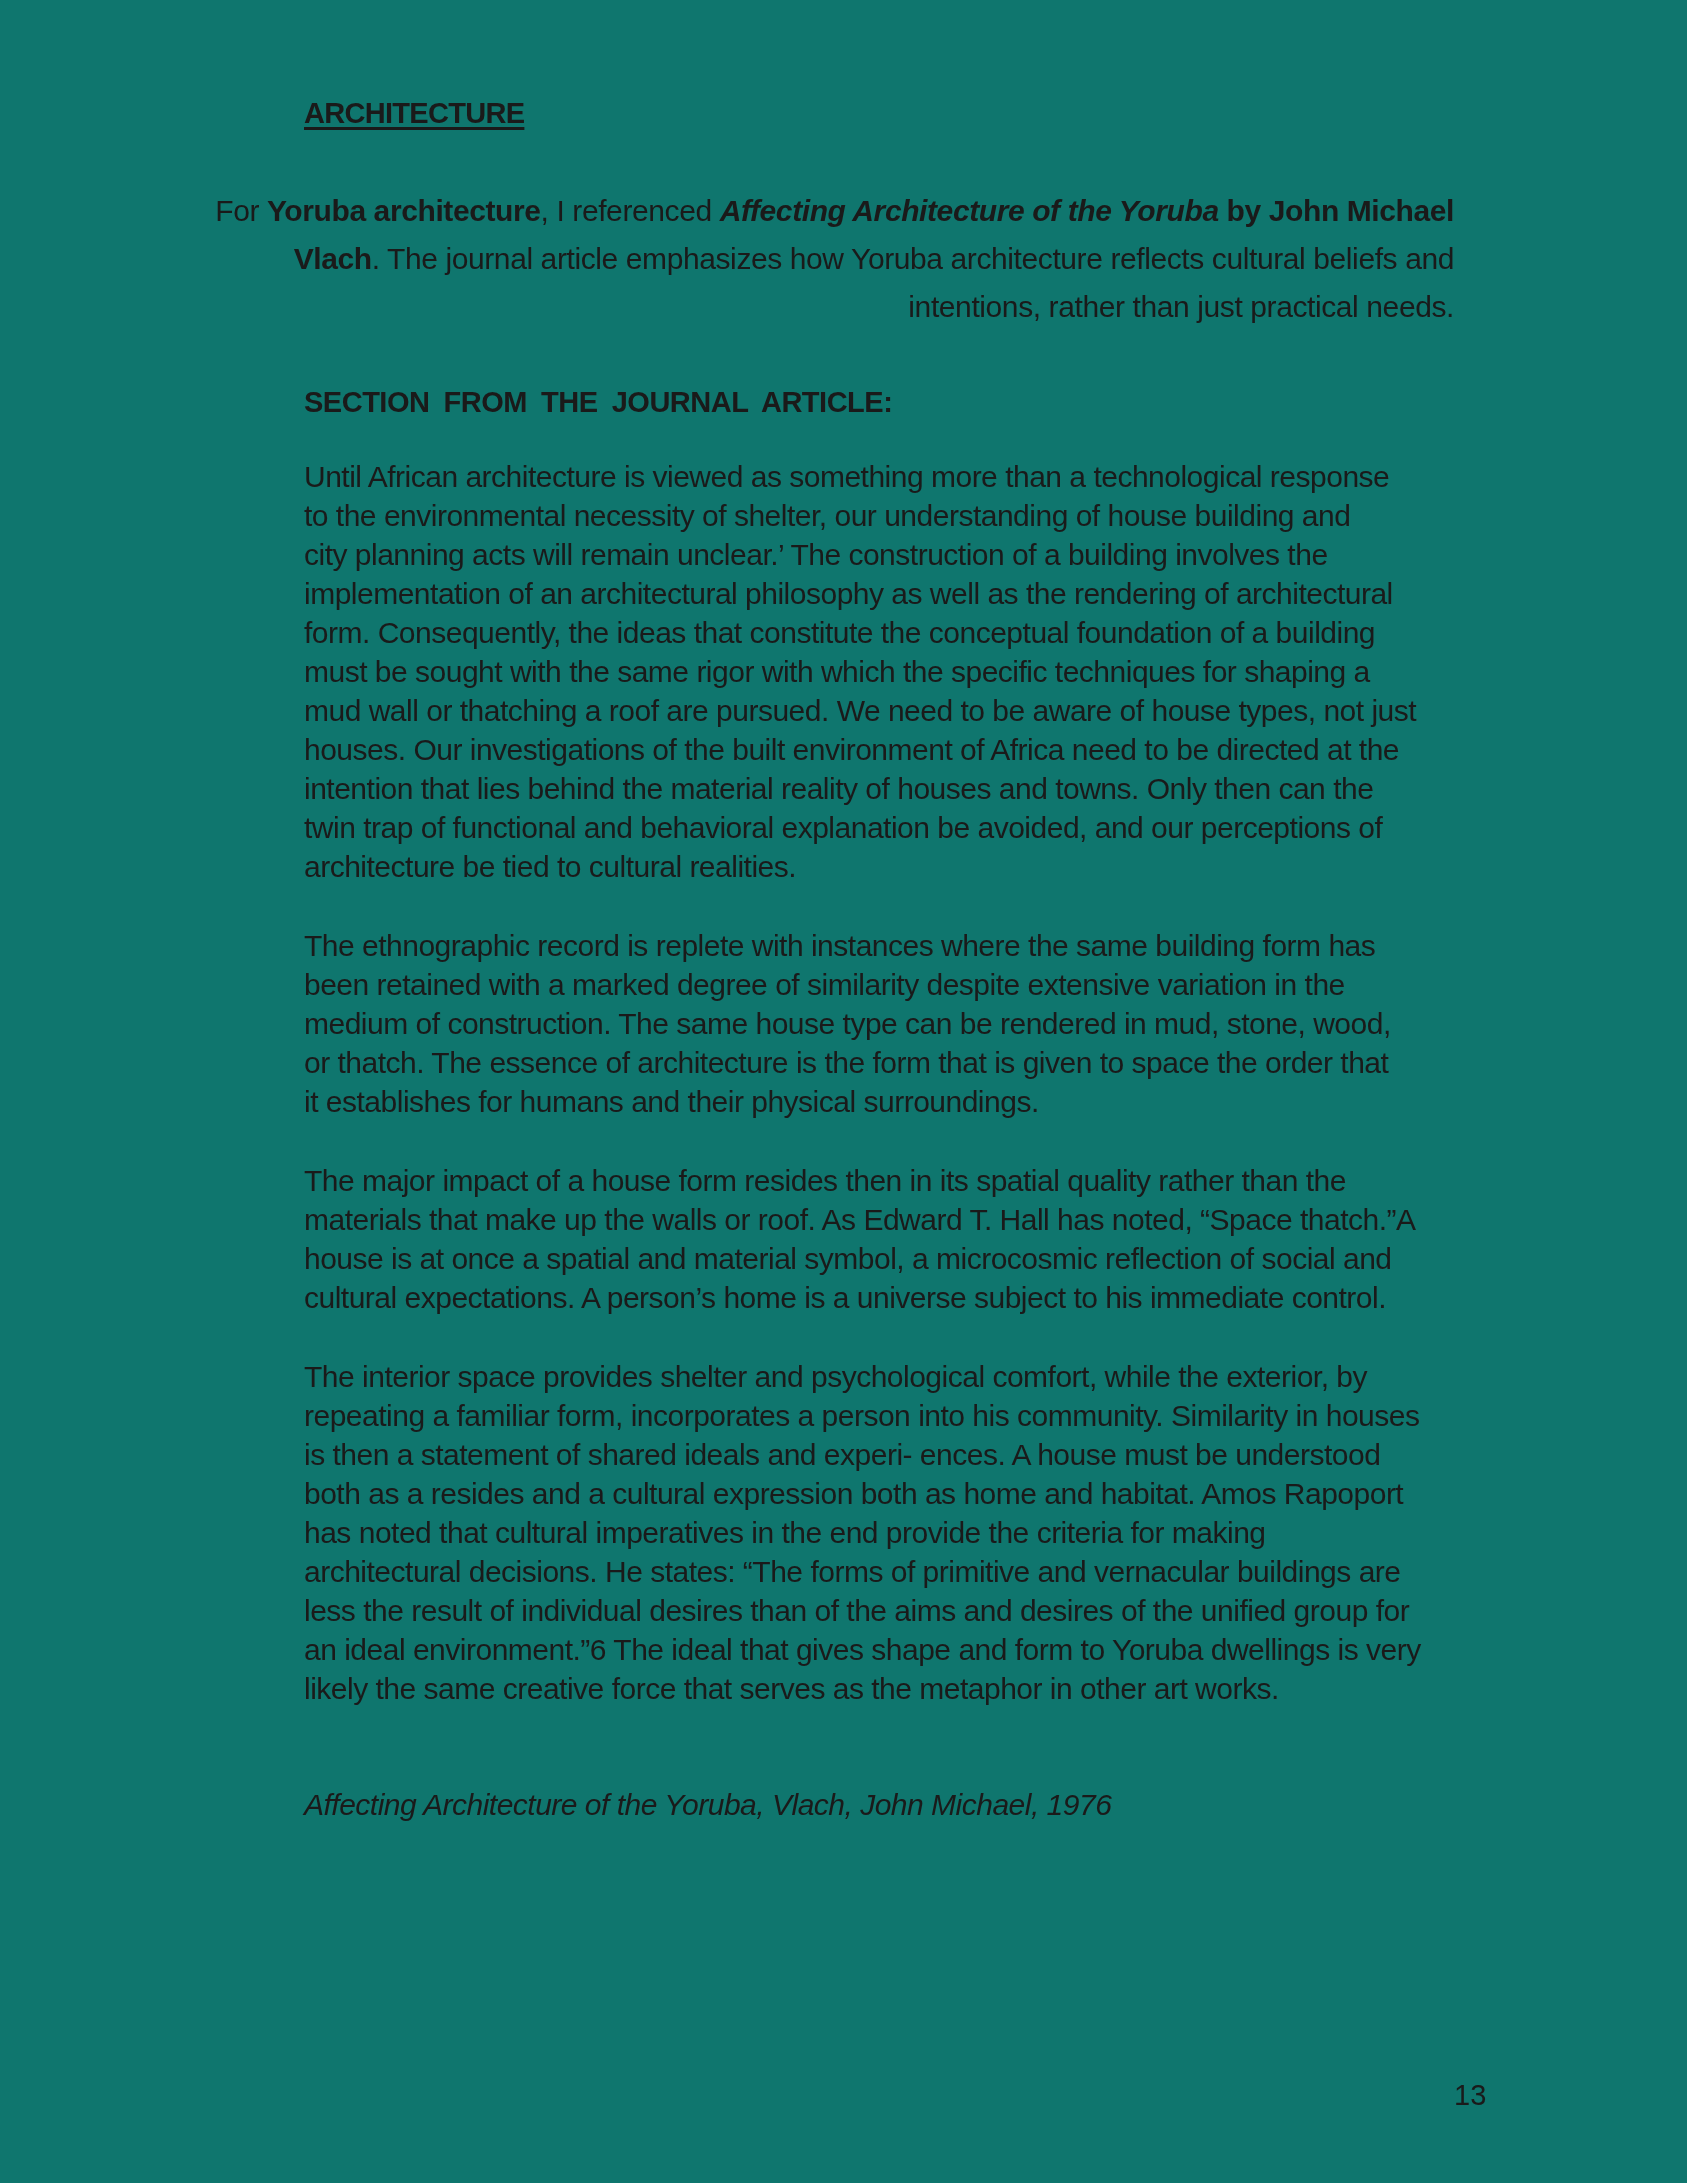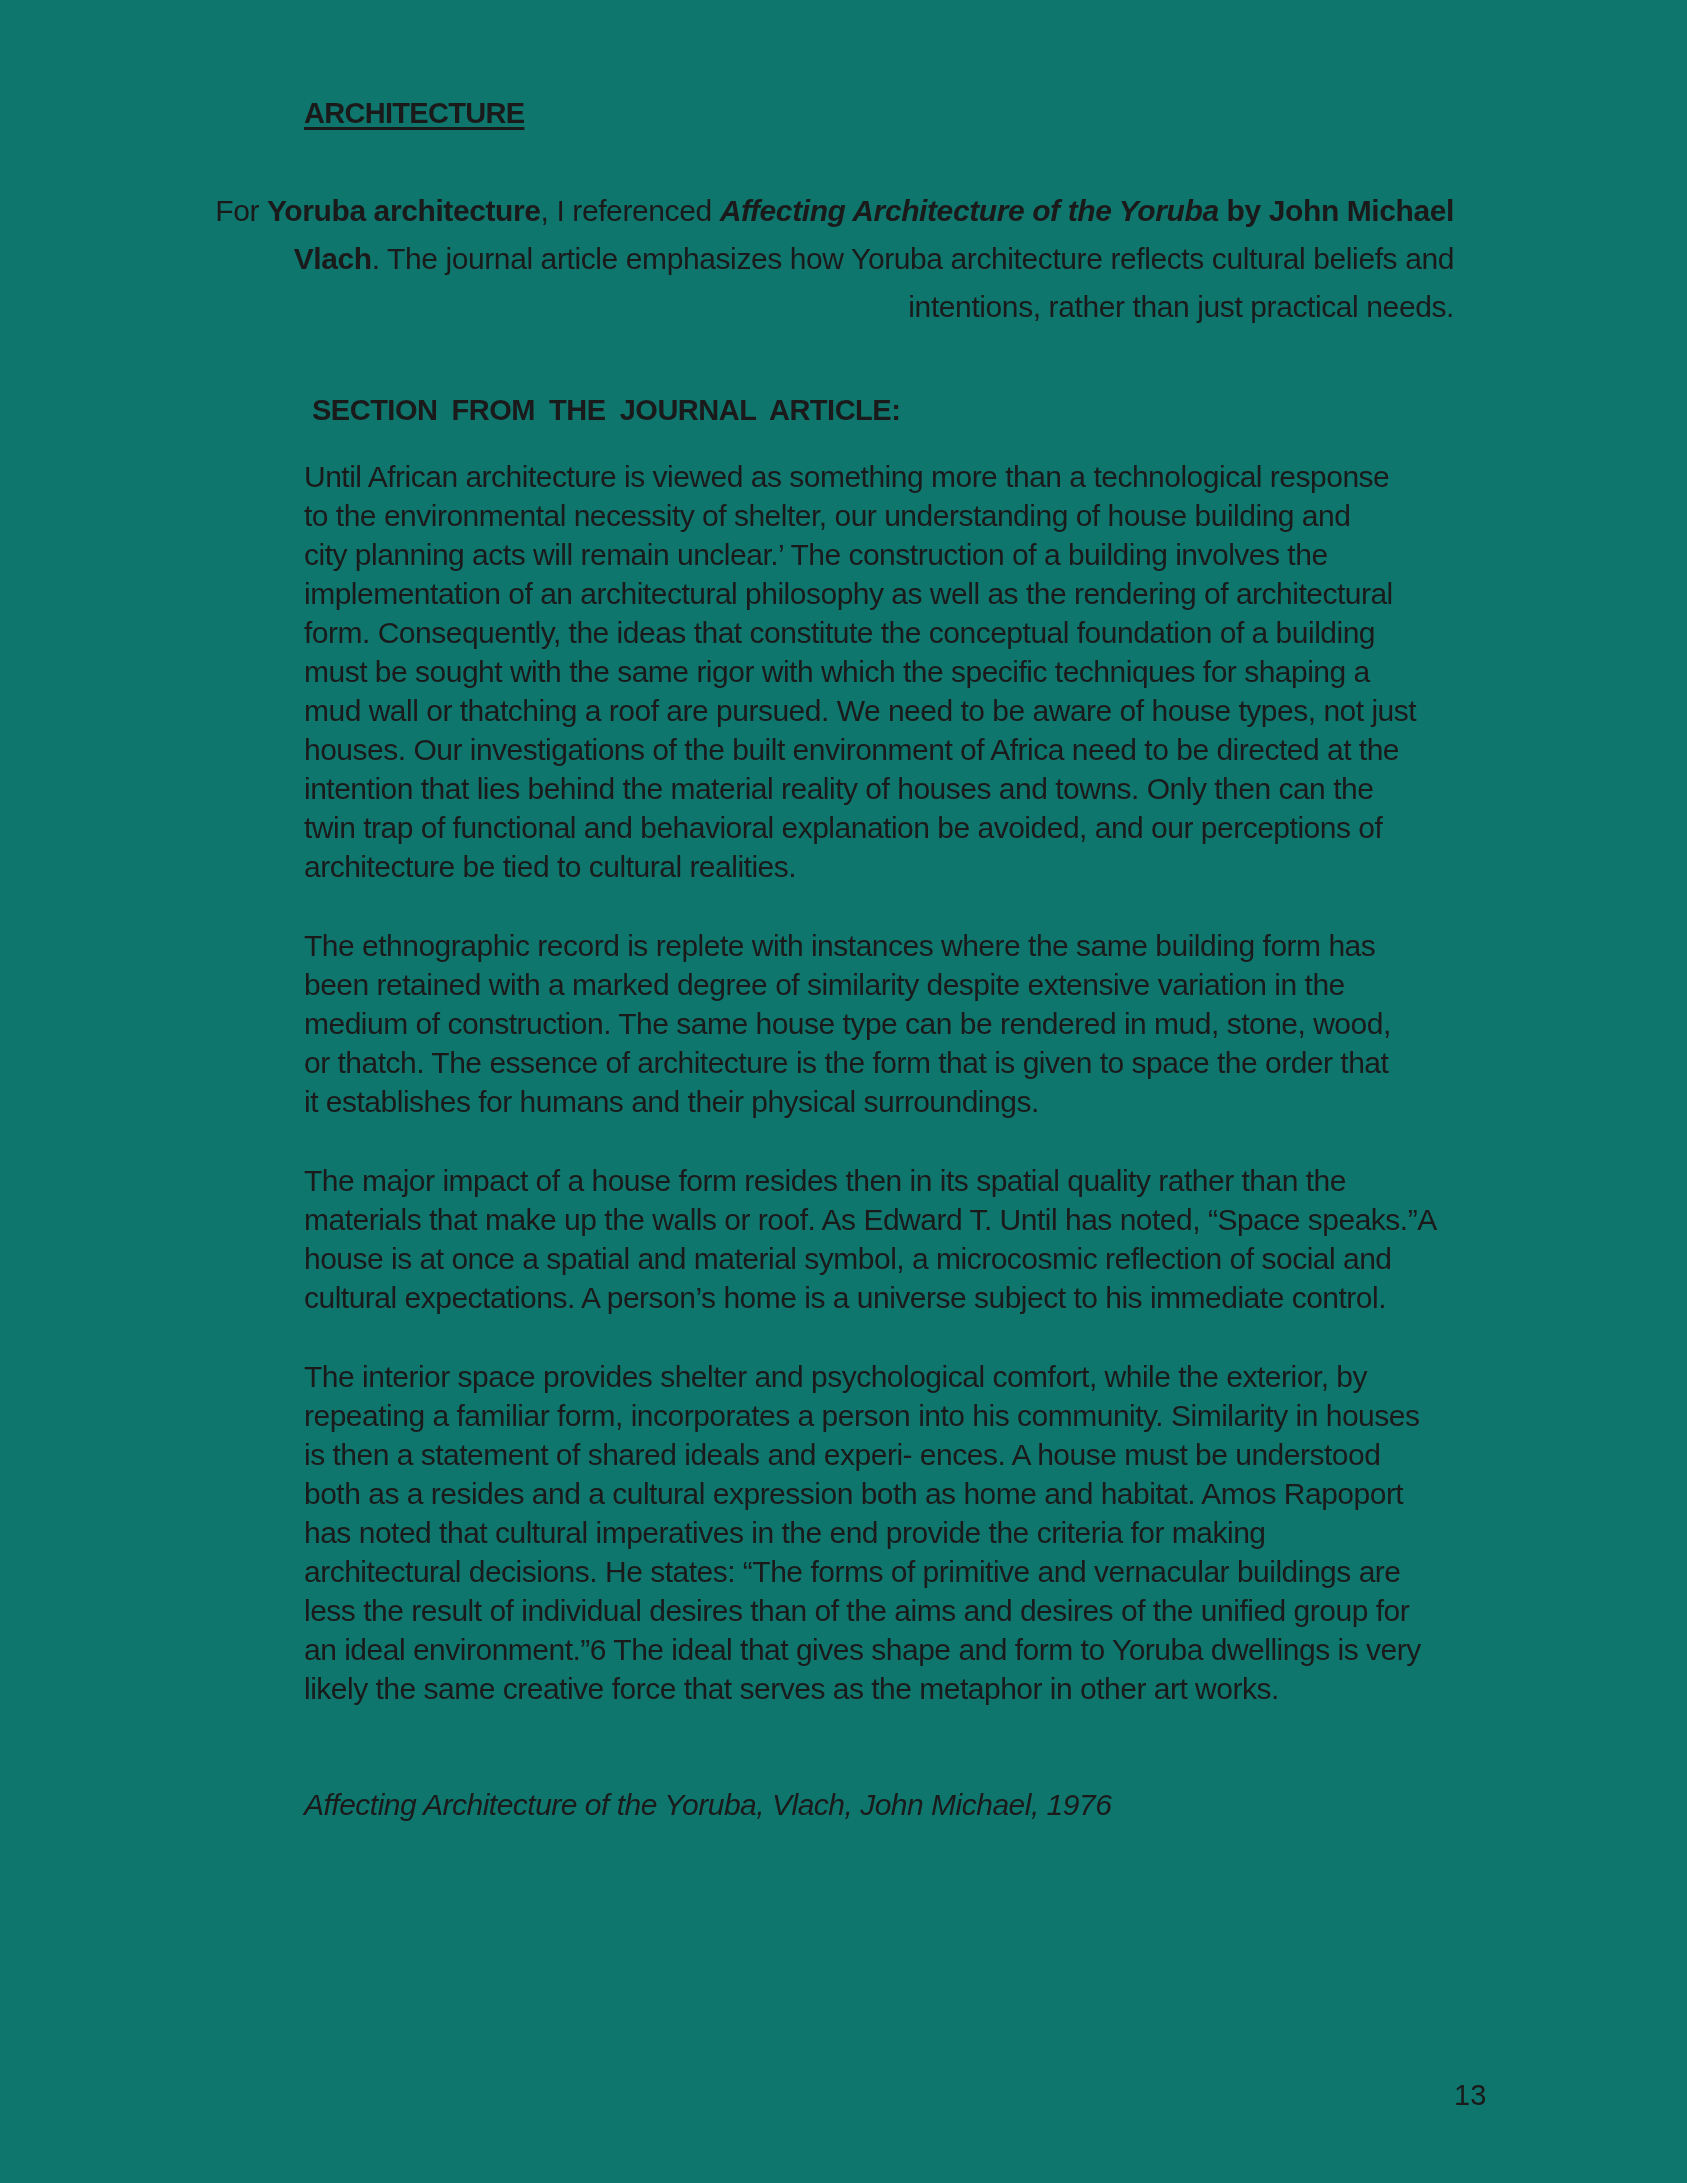--- a/index.html
+++ b/index.html
@@ -47,21 +47,21 @@
   .intro b { font-weight: bold; }
   .intro .title-ref { font-weight: bold; font-style: italic; }
   .section-heading {
     position: absolute;
     left: 304px;
     top: 386px;
     font-size: 29px;
     font-weight: bold;
     word-spacing: 6.6px;
     letter-spacing: -0.5px;
-    margin: 8px;
+    margin: 0;
   }
   .quote {
     position: absolute;
     left: 304px;
     top: 457px;
     width: 1191px;
     font-size: 30px;
     line-height: 39px;
     letter-spacing: -0.5px;
   }
@@ -114,21 +114,21 @@
       </p>
     <p>
         <span class="line">The ethnographic record is replete with instances where the same building form has</span>
         <span class="line">been retained with a marked degree of similarity despite extensive variation in the</span>
         <span class="line">medium of construction. The same house type can be rendered in mud, stone, wood,</span>
         <span class="line">or thatch. The essence of architecture is the form that is given to space the order that</span>
         <span class="line">it establishes for humans and their physical surroundings.</span>
       </p>
     <p>
         <span class="line">The major impact of a house form resides then in its spatial quality rather than the</span>
-        <span class="line">materials that make up the walls or roof. As Edward T. Until has noted, “Space speaks.”A</span>
+        <span class="line">materials that make up the walls or roof. As Edward T. Hall has noted, “Space thatch.”A</span>
         <span class="line">house is at once a spatial and material symbol, a microcosmic reflection of social and</span>
         <span class="line">cultural expectations. A person’s home is a universe subject to his immediate control.</span>
       </p>
     <p>
         <span class="line">The interior space provides shelter and psychological comfort, while the exterior, by</span>
         <span class="line">repeating a familiar form, incorporates a person into his community. Similarity in houses</span>
         <span class="line">is then a statement of shared ideals and experi- ences. A house must be understood</span>
         <span class="line">both as a resides and a cultural expression both as home and habitat. Amos Rapoport</span>
         <span class="line">has noted that cultural imperatives in the end provide the criteria for making</span>
         <span class="line">architectural decisions. He states: “The forms of primitive and vernacular buildings are</span>

